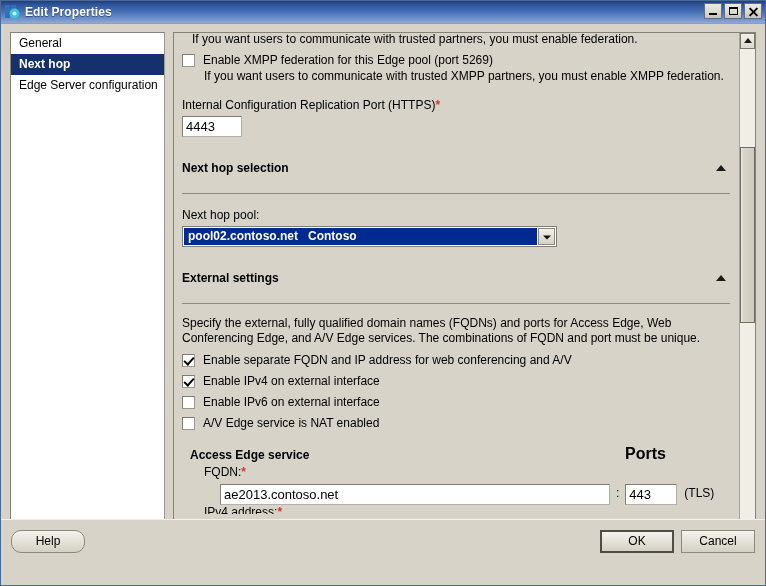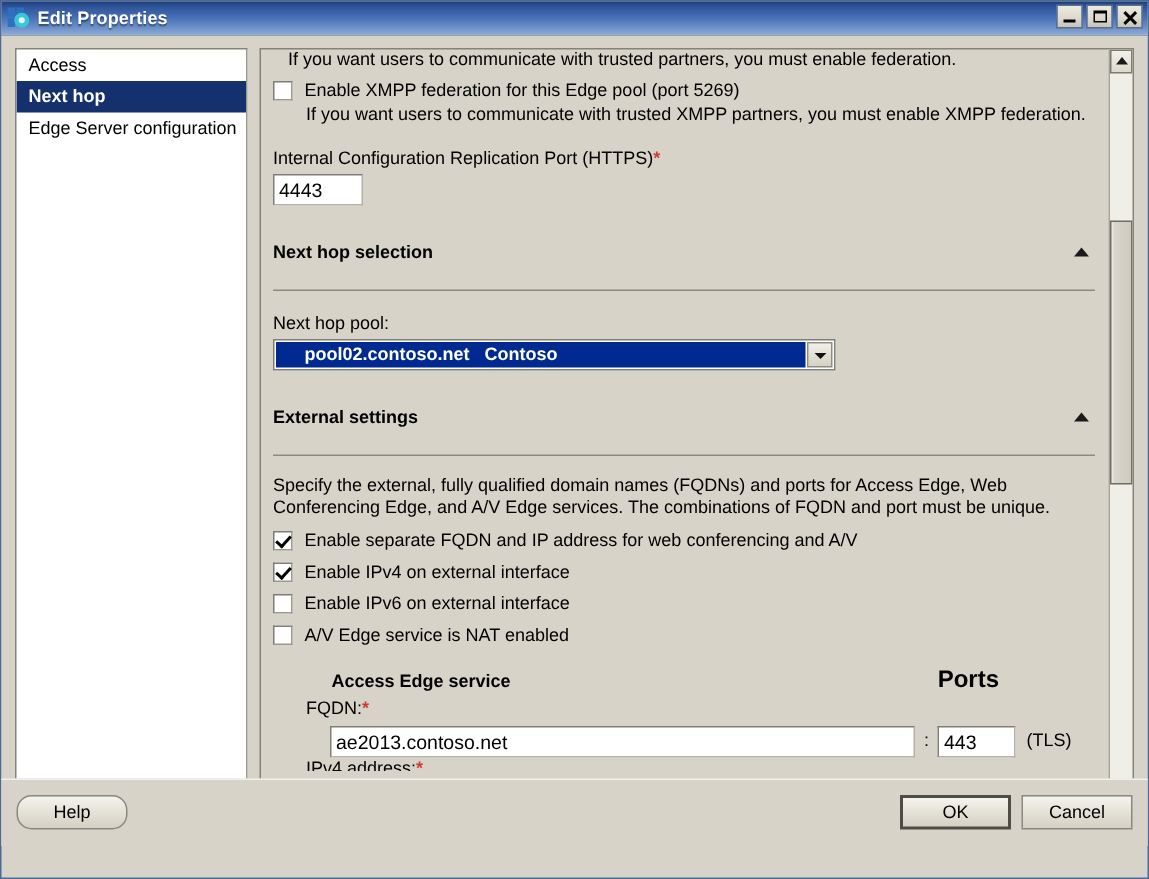--- a/index.html
+++ b/index.html
@@ -263,21 +263,21 @@
     background: #ffffff;
   }
   .combo-value {
     position: absolute;
     left: 1px; top: 1px; right: 19px; bottom: 1px;
     background: #002a8f;
     color: #ffffff;
     font-weight: bold;
     font-size: 12px;
     line-height: 17px;
-    padding-left: 19px;
+    padding-left: 4px;
     white-space: pre;
     overflow: hidden;
   }
   .combo-btn {
     position: absolute;
     right: 1px; top: 1px;
     width: 17px; bottom: 1px;
     background: linear-gradient(to bottom, #f1f0e9, #d5d1c5);
     border: 1px solid #8d8b82;
     box-sizing: border-box;
@@ -300,21 +300,21 @@
     margin-top: 12px;
   }
   .svc-header-row {
     display: flex;
     align-items: baseline;
     margin-top: 15px;
   }
   .svc-header-row .svc-name {
     font-weight: bold;
     font-size: 12px;
-    margin-left: 39px;
+    margin-left: 8px;
   }
   .svc-header-row .ports-lbl {
     font-weight: bold;
     font-size: 16px;
     margin-left: auto;
     margin-right: 64px;
   }
   .fqdn-lbl {
     margin-left: 22px;
     margin-top: 2px;
@@ -393,21 +393,21 @@
       <span class="tbtn tb-close">
           <i class="s1"></i>
           <i class="s2"></i>
         </span>
     </span>
   </div>
 
   <div class="client">
 
     <div class="sidebar">
-      <div class="nav-item">Access</div>
+      <div class="nav-item">General</div>
       <div class="nav-item selected">Next hop</div>
       <div class="nav-item">Edge Server configuration</div>
     </div>
 
     <div class="pane">
       <div class="pane-inner">
 
         <div class="clipped-top">If you want users to communicate with trusted partners, you must enable federation.</div>
 
         <div class="cb-row">

